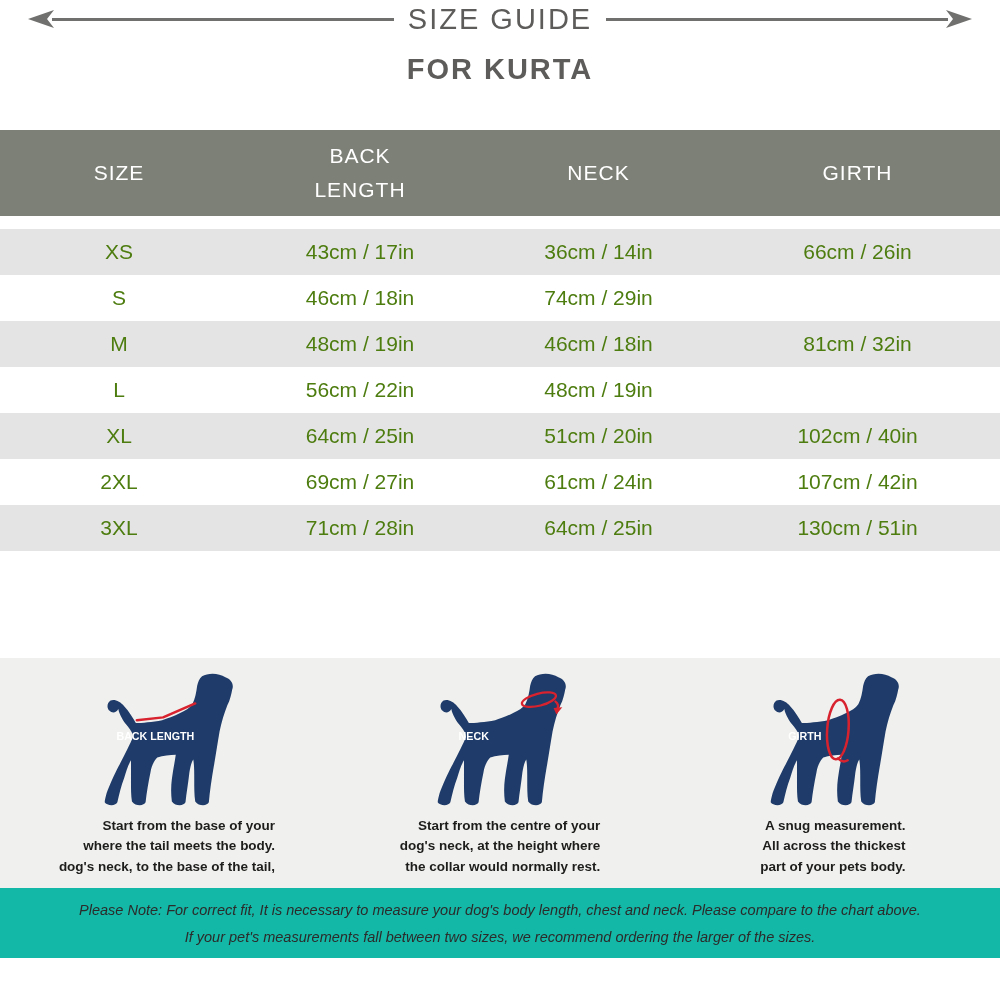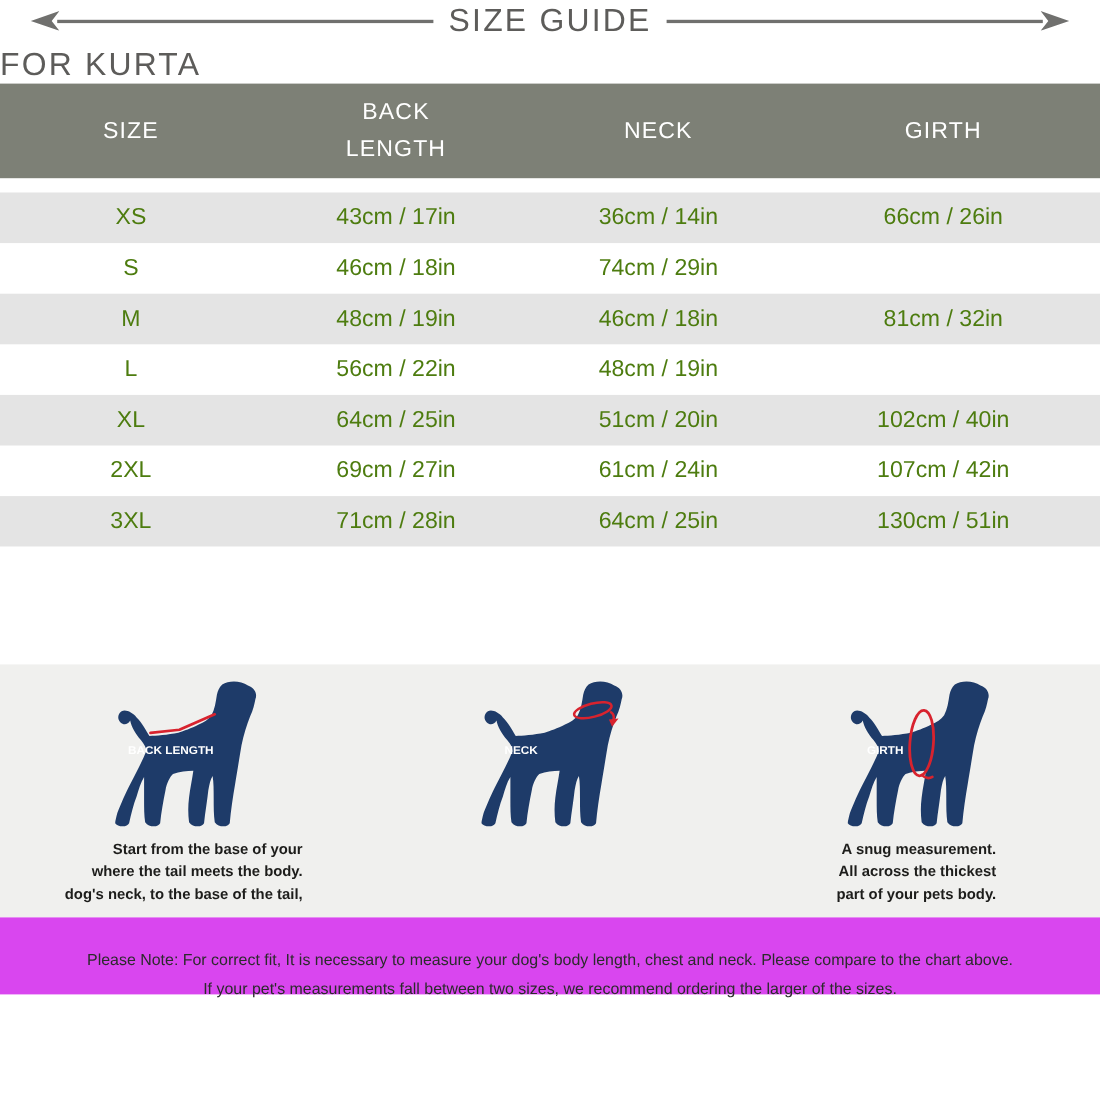--- a/index.html
+++ b/index.html
@@ -8,25 +8,25 @@
 
   
   .title-section { }
   .title-row { display:flex; align-items:center; padding:0 28px; height:38px; }
   .arrow-head { flex:0 0 auto; display:block; }
   .arrow-line { flex:1 1 auto; height:3px; background:#70706e; }
   .arrow-line.left { margin-left:-2px; }
   .arrow-line.right { margin-right:-2px; }
   .title-main { font-size:29px; font-weight:400; letter-spacing:2px; color:#5d5c5a;
     margin:0 14px; white-space:nowrap; }
-  .title-sub { text-align:left; font-size:29px; font-weight:400; letter-spacing:2px;
-    color:#5d5c5a; margin-top:5px; }
+  .title-sub { text-align:center; font-size:29px; font-weight:700; letter-spacing:2px;
+    color:#5d5c5a; margin-top:15px; }
 
   
-  .size-table { }
+  .size-table { margin-top:44px; }
   .thead { display:grid; grid-template-columns:23.8% 24.4% 23.3% 28.5%;
     background:#7d8076; height:86px; align-items:center; margin-bottom:13px; }
   .th { text-align:center; color:#ffffff; font-size:21px; letter-spacing:1px;
     font-weight:400; }
   .th .wrap { display:inline-block; max-width:95px; line-height:1.6; }
   .tbody .trow { display:grid; grid-template-columns:23.8% 24.4% 23.3% 28.5%;
     height:46px; align-items:center; }
   .tbody .trow:nth-child(odd) { background:#e4e4e4; }
   .td { text-align:center; font-size:21px; color:#4d7c0f; }
 
@@ -35,22 +35,22 @@
 
   
   .guides { height:230px; background:#f0f0ee; display:flex; justify-content:center; }
   .guide-col { width:333px; display:flex; flex-direction:column; align-items:center;
     padding-top:9px; }
   .dog-svg { width:146px; height:140px; }
   .caption { margin-top:9px; text-align:right; font-size:13.5px; font-weight:700;
     color:#1d1d1b; line-height:1.5; }
 
   
-  .note-section { height:70px; padding-top:26px; text-align:center; font-size:14.5px;
-    color:#2b2b2b; line-height:1.85; background:#d946ef; }
+  .note-section { height:70px; padding-top:9px; text-align:center; font-size:14.5px;
+    color:#2b2b2b; line-height:1.85; background:#14b8a6;font-style:italic; }
 </style>
 </head>
 <body>
 
 <div class="page">
 
   <header class="title-section">
     <div class="title-row">
       <svg class="arrow-head" width="26" height="18" viewBox="0 0 26 18">
         <polygon points="0,9 26,0 19,9 26,18" fill="#70706e"></polygon>
@@ -136,20 +136,25 @@
     </div>
 
     <div class="guide-col">
       <svg class="dog-svg" viewBox="0 0 150 150" preserveAspectRatio="none">
         <path fill="#1e3b69" d="M142,24 C144,19 141,13 135,11 C128,6 117,6 111,10 C108,13 107,16 106,20 C105,27 104,34 101,40 C98,44 94,47 89,49 C82,53 75,55 70,57 C60,59 49,60 43,60 C40,55 36,47 31,42 C27,37 21,34 17,36 C13,39 13,44 16,47 C19,50 23,49 25,45 C26,51 30,58 35,64 C38,68 40,71 40,75 C37,83 31,95 25,107 C21,115 16,127 13,135 C12,139 11,143 11,145 C12,147 15,148 18,148 C21,148 23,147 24,145 C26,136 28,127 31,119 C33,112 35,105 38,100 C38,107 38,115 38,122 C38,130 38,138 39,144 C41,147 44,148 47,148 C50,148 52,147 53,145 C54,135 56,123 58,113 C59,106 62,100 65,97 C71,95 78,94 84,94 C83,102 81,111 80,120 C79,128 79,136 80,144 C82,147 85,148 88,148 C91,148 93,147 94,145 C95,135 97,123 98,113 C99,107 100,102 102,99 C103,105 103,113 103,121 C103,129 103,137 104,144 C106,147 109,148 112,148 C115,148 117,147 118,145 C119,133 121,119 123,107 C125,95 127,81 129,69 C131,59 134,49 137,41 C140,35 141,29 142,24 Z"></path>
         <ellipse cx="115" cy="35" rx="18" ry="6.5" transform="rotate(-15 115 35)" fill="none" stroke="#d8232e" stroke-width="2.4"></ellipse>
         <path d="M132,37 q4,3 2,8" fill="none" stroke="#d8232e" stroke-width="2.4" stroke-linecap="round"></path>
         <polygon points="130,44 139,43 133,51" fill="#d8232e"></polygon>
         <text x="48" y="78" text-anchor="middle" font-size="11" font-weight="bold" fill="#ffffff">NECK</text>
       </svg>
+      <div class="caption">
+        <div>Start from the centre of your</div>
+        <div>dog's neck, at the height where</div>
+        <div>the collar would normally rest.</div>
+      </div>
     </div>
 
     <div class="guide-col">
       <svg class="dog-svg" viewBox="0 0 150 150" preserveAspectRatio="none">
         <path fill="#1e3b69" d="M142,24 C144,19 141,13 135,11 C128,6 117,6 111,10 C108,13 107,16 106,20 C105,27 104,34 101,40 C98,44 94,47 89,49 C82,53 75,55 70,57 C60,59 49,60 43,60 C40,55 36,47 31,42 C27,37 21,34 17,36 C13,39 13,44 16,47 C19,50 23,49 25,45 C26,51 30,58 35,64 C38,68 40,71 40,75 C37,83 31,95 25,107 C21,115 16,127 13,135 C12,139 11,143 11,145 C12,147 15,148 18,148 C21,148 23,147 24,145 C26,136 28,127 31,119 C33,112 35,105 38,100 C38,107 38,115 38,122 C38,130 38,138 39,144 C41,147 44,148 47,148 C50,148 52,147 53,145 C54,135 56,123 58,113 C59,106 62,100 65,97 C71,95 78,94 84,94 C83,102 81,111 80,120 C79,128 79,136 80,144 C82,147 85,148 88,148 C91,148 93,147 94,145 C95,135 97,123 98,113 C99,107 100,102 102,99 C103,105 103,113 103,121 C103,129 103,137 104,144 C106,147 109,148 112,148 C115,148 117,147 118,145 C119,133 121,119 123,107 C125,95 127,81 129,69 C131,59 134,49 137,41 C140,35 141,29 142,24 Z"></path>
         <ellipse cx="80" cy="67" rx="11" ry="32" transform="rotate(4 80 67)" fill="none" stroke="#d8232e" stroke-width="2.6"></ellipse>
         <path d="M80,98 q5,5 10,2" fill="none" stroke="#d8232e" stroke-width="2.6" stroke-linecap="round"></path>
         <text x="46" y="78" text-anchor="middle" font-size="11" font-weight="bold" fill="#ffffff">GIRTH</text>
       </svg>
       <div class="caption">

